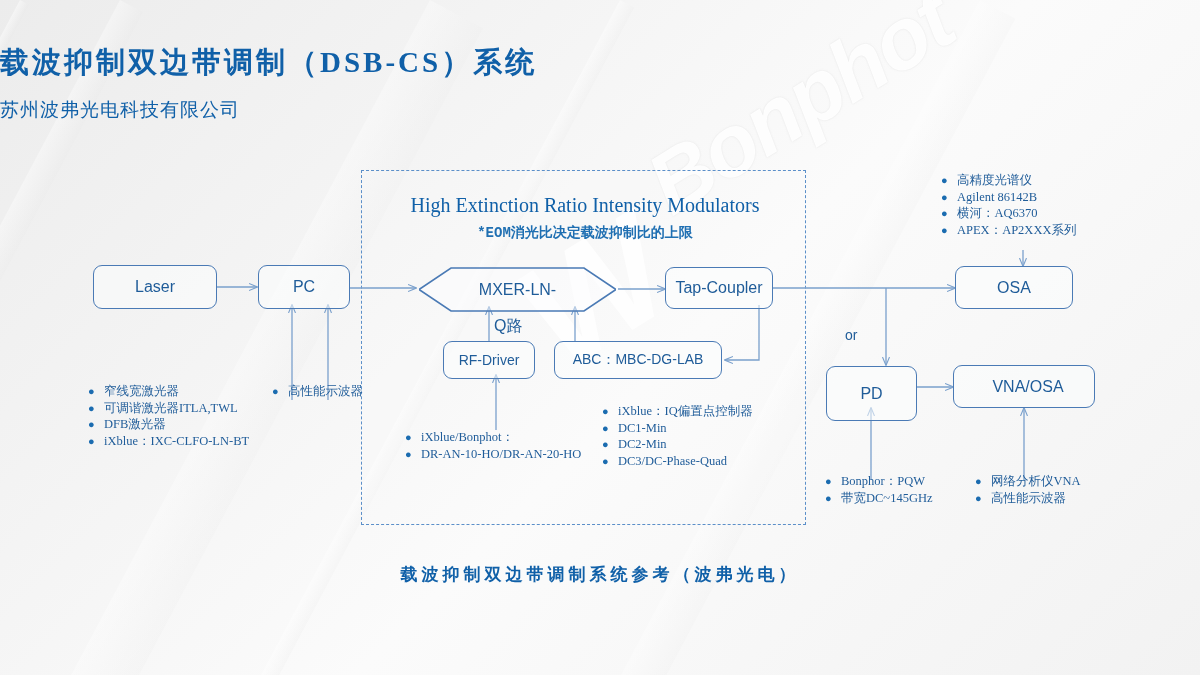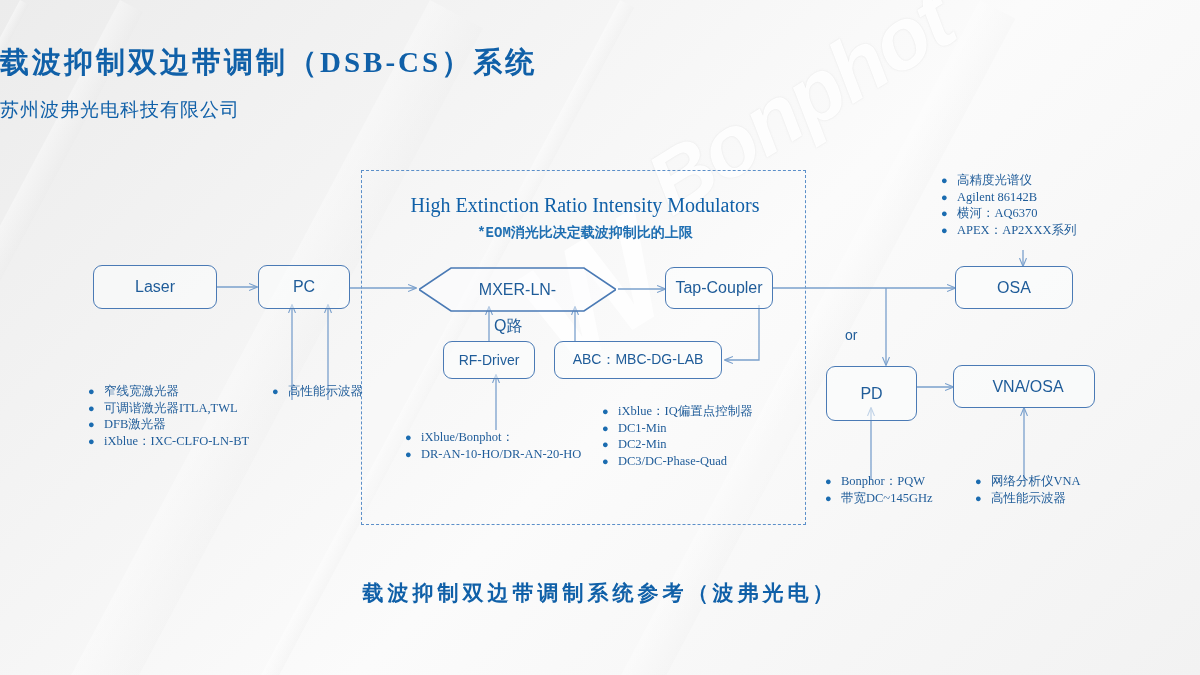--- a/index.html
+++ b/index.html
@@ -89,25 +89,24 @@
     letter-spacing: 1px;
     margin-top: 15px;
   }
   #caption {
     position: absolute;
     left: 0;
     top: 563px;
     width: 1200px;
     text-align: center;
     font-family: "Liberation Serif", serif;
-    font-size: 21px;
+    font-size: 17px;
     font-weight: bold;
     color: #1060a8;
     letter-spacing: 4px;
-    margin-top: 16px;
   }
   
   #modulator-group {
     position: absolute;
     left: 361px;
     top: 170px;
     width: 445px;
     height: 355px;
     border: 1.5px dashed #5b8fc9;
     box-sizing: border-box;

